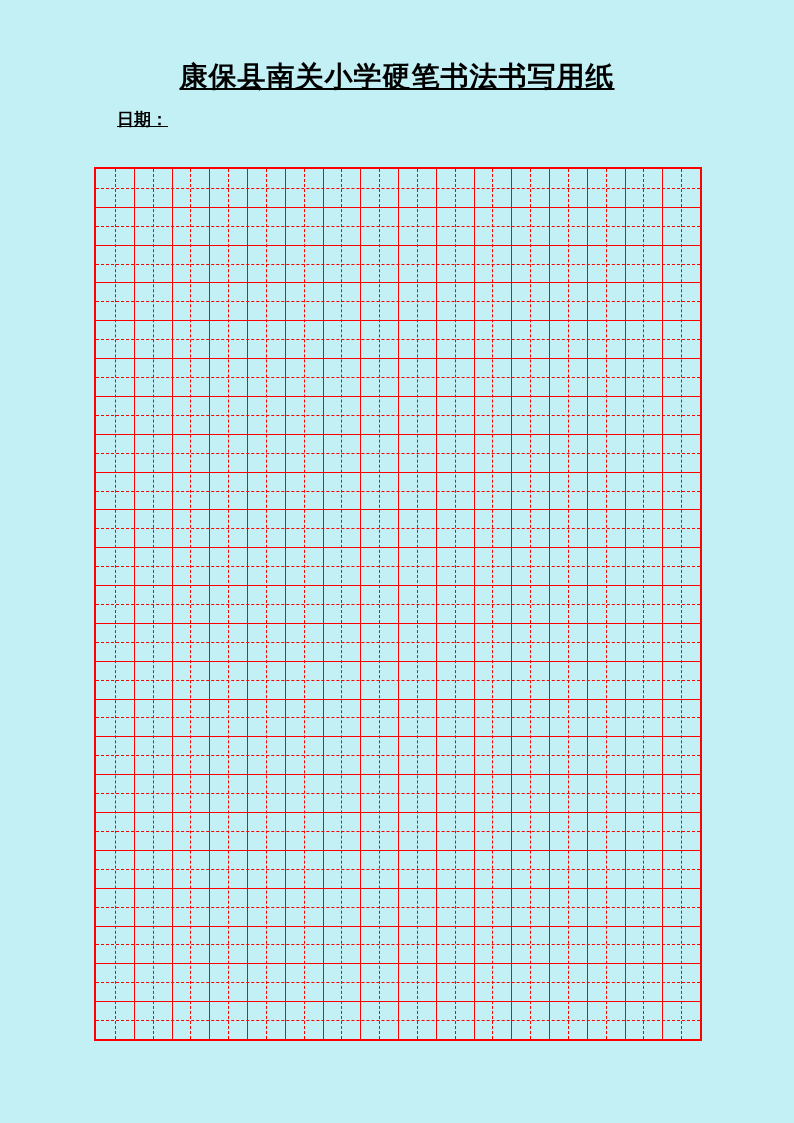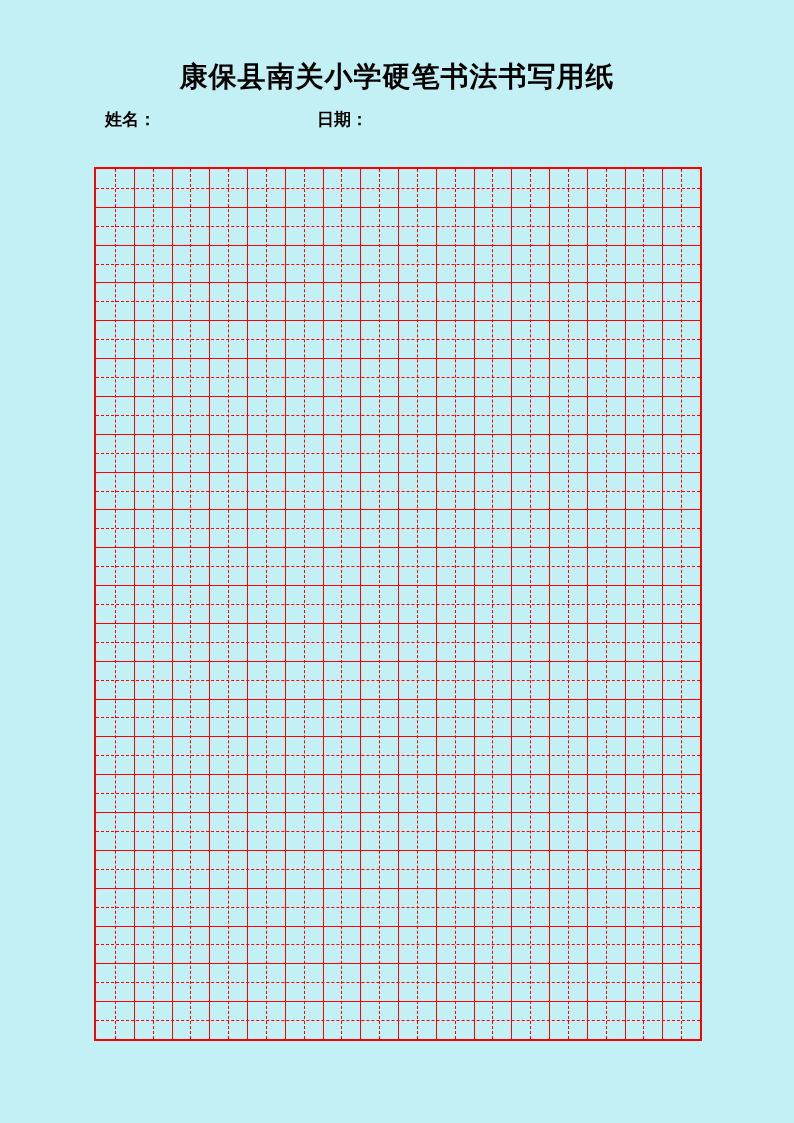--- a/index.html
+++ b/index.html
@@ -11,20 +11,21 @@
     width: 794px;
     height: 1123px;
     background: #c3f0f4;
     font-family: "SimSun", "宋体", serif;
     position: relative;
   }
   .page {
     width: 100%;
     height: 100%;
     padding-top: 58px;
+    text-decoration: underline;
   }
   .title {
     text-align: center;
     font-size: 28px;
     font-weight: bold;
     color: #000;
     font-family: "SimSun", "宋体", serif;
     letter-spacing: 1px;
   }
   .info-row {
@@ -91,21 +92,20 @@
     height: 0;
     border-top: 1px dashed #ff0000;
   }
 </style>
 </head>
 <body>
 
 <div class="page">
   <h1 class="title">康保县南关小学硬笔书法书写用纸</h1>
   <div class="info-row">
-    <div class="info-name">姓名：</div>
     <div class="info-date">日期：</div>
   </div>
 
   <div class="grid-wrapper">
     <div class="grid-inner" id="grid-inner">
         <div class="vline" style="left: 37.75px;"></div>
         <div class="vline" style="left: 75.5px;"></div>
         <div class="vline" style="left: 113.25px;"></div>
         <div class="vline" style="left: 151px;"></div>
         <div class="vline" style="left: 188.75px;"></div>

